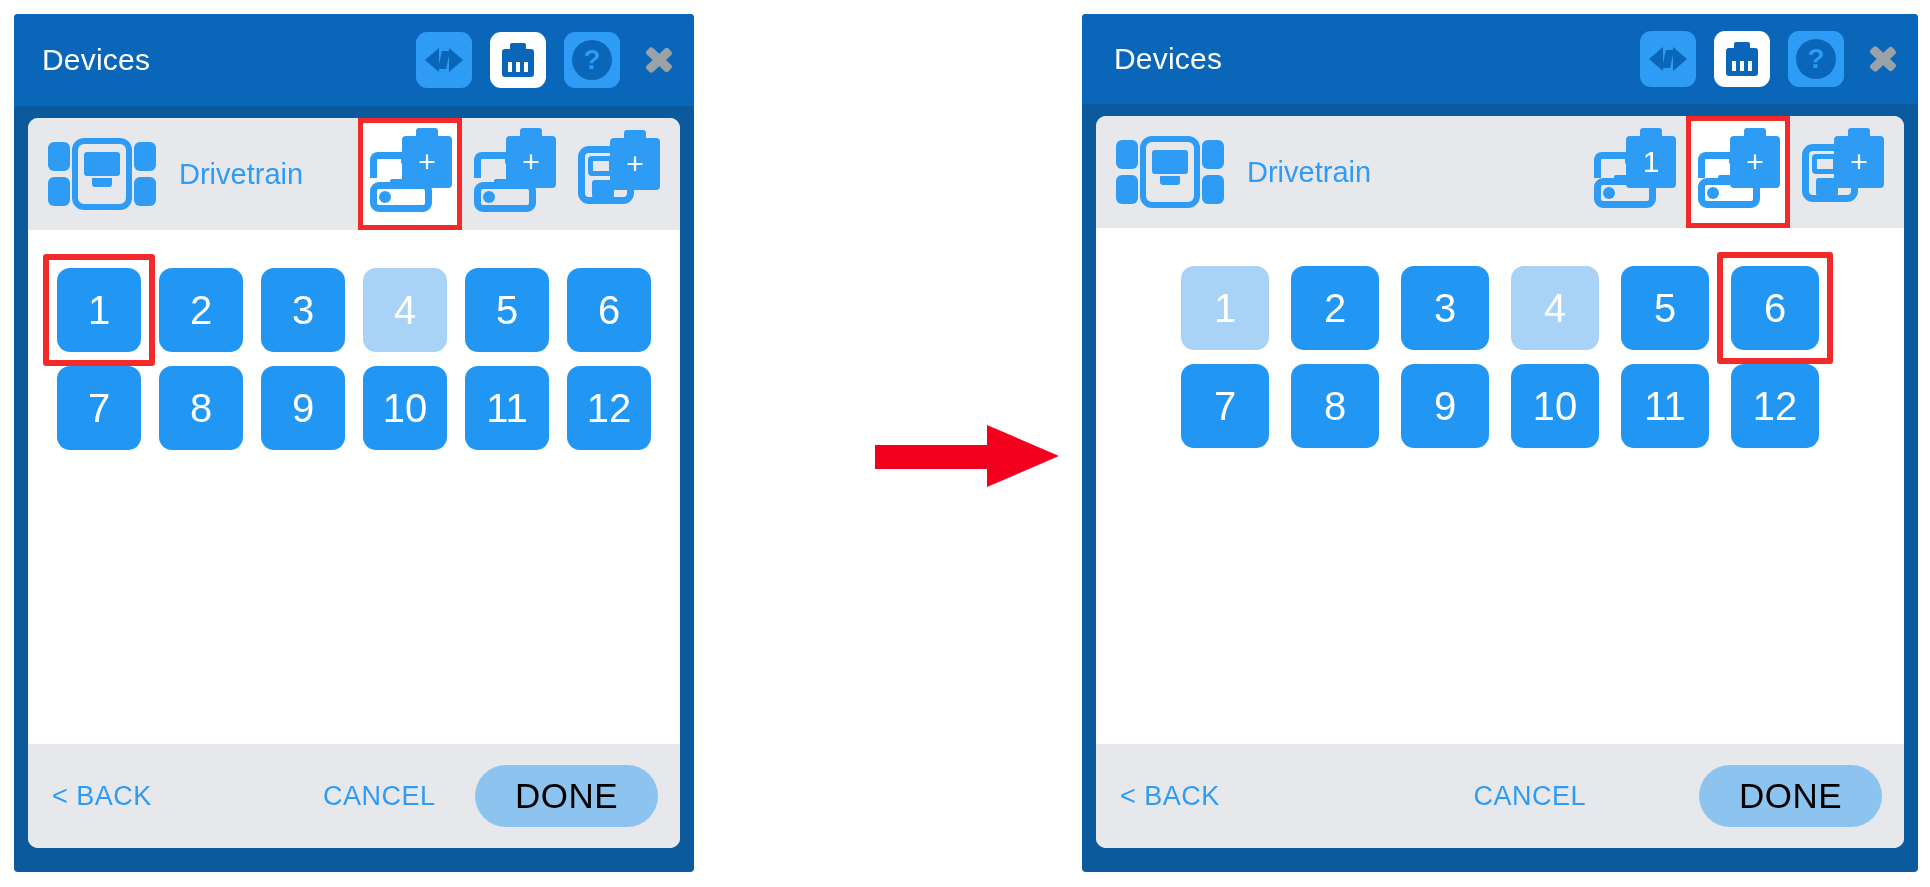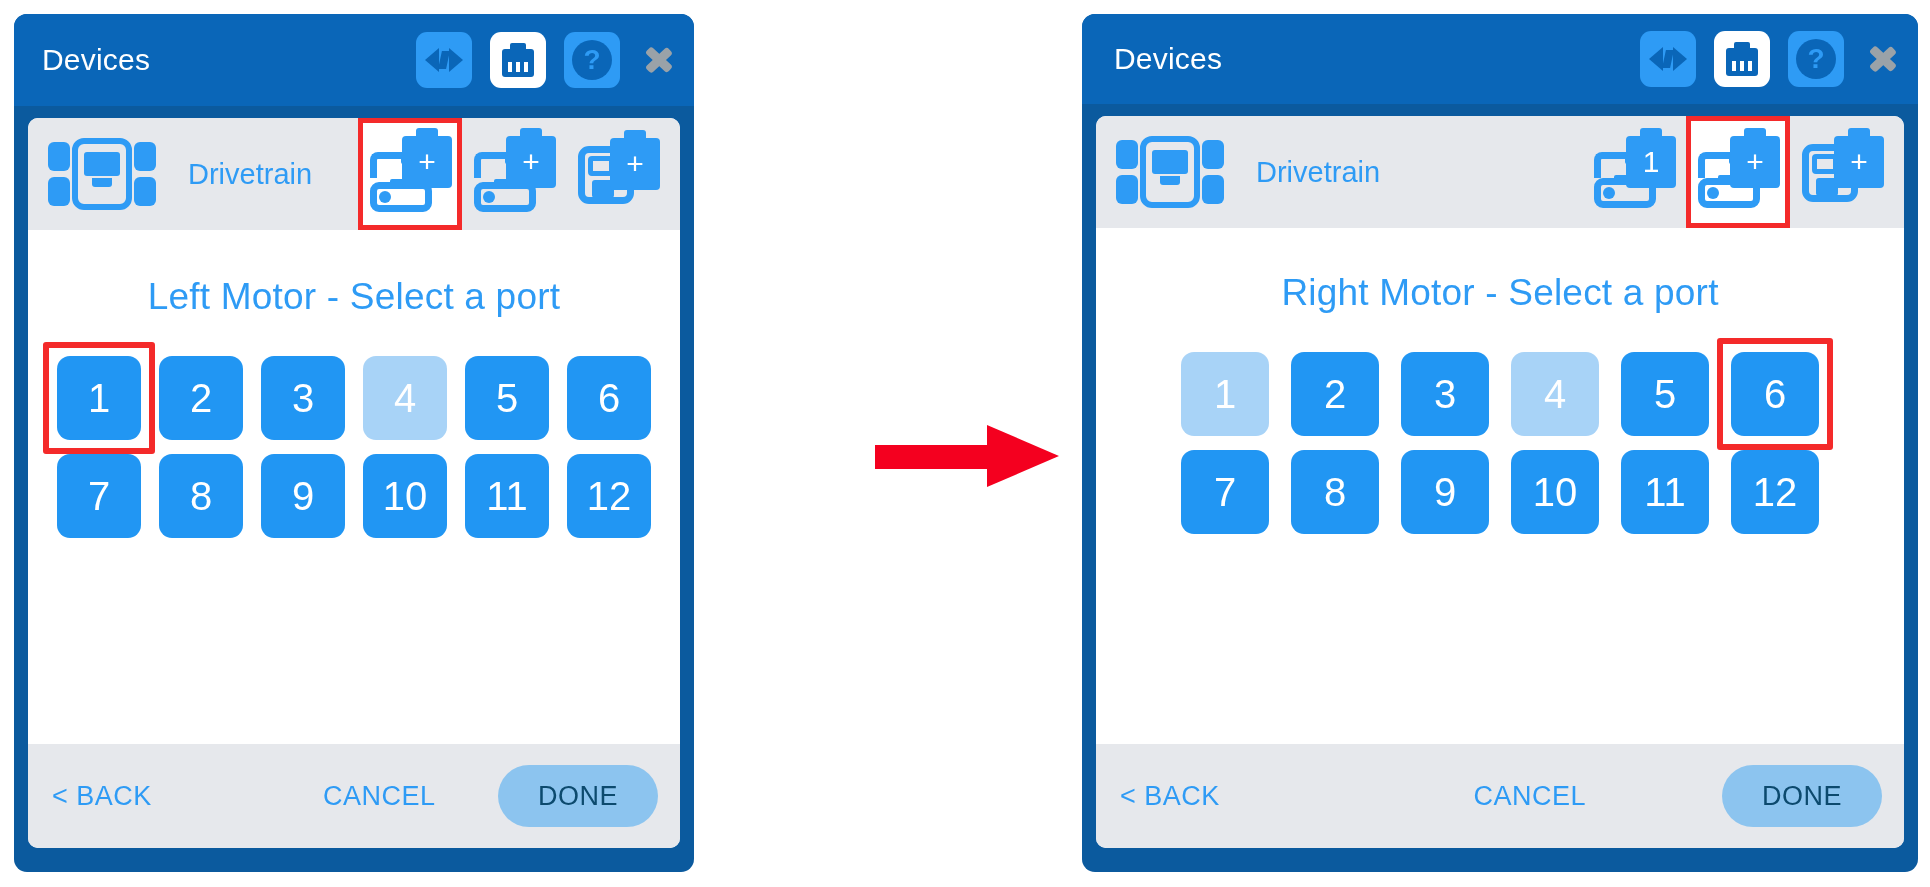--- a/index.html
+++ b/index.html
@@ -1,19 +1,19 @@
 <!DOCTYPE html>
 <html><head>
 <meta charset="utf-8">
 <style>
   html,body{margin:0;padding:0;background:#ffffff;}
   body{width:1930px;height:887px;position:relative;font-family:"Liberation Sans",sans-serif;overflow:hidden;}
 
   
-  .panel{position:absolute;top:14px;background:#0b5a9e;border-radius:13px;overflow:hidden;}
+  .panel{position:absolute;top:14px;background:#0b5a9e;border-radius:4px;overflow:hidden;}
   .panel.left{left:14px;width:680px;height:858px;}
   .panel.right{left:1082px;width:836px;height:858px;}
 
   .titlebar{position:relative;height:92px;background:#0a66b8;display:flex;align-items:center;}
   .panel.right .titlebar{height:90px;}
   .title-text{color:#ffffff;font-size:30px;letter-spacing:.2px;margin-left:28px;font-weight:400;}
   .panel.right .title-text{font-size:30px;margin-left:32px;}
   .titlebar-icons{position:absolute;right:16px;top:0;height:100%;display:flex;align-items:center;gap:18px;}
 
   .tb-btn{width:56px;height:56px;border-radius:11px;display:flex;align-items:center;justify-content:center;}
@@ -51,21 +51,21 @@
 
   .brain{margin-left:20px;width:108px;height:72px;position:relative;flex:0 0 auto;}
   .brain .sideL,.brain .sideR{position:absolute;top:4px;width:22px;height:64px;}
   .brain .sideL{left:0;} .brain .sideR{right:0;}
   .brain .sideL i,.brain .sideR i{position:absolute;left:0;width:22px;height:29px;background:#2e9bf5;border-radius:6px;}
   .brain .sideL i.a,.brain .sideR i.a{top:0;} .brain .sideL i.b,.brain .sideR i.b{bottom:0;}
   .brain .mid{position:absolute;left:24px;top:0;width:60px;height:72px;border:6px solid #2e9bf5;border-radius:12px;box-sizing:border-box;}
   .brain .screen{position:absolute;left:36px;top:14px;width:36px;height:24px;background:#2e9bf5;border-radius:3px;}
   .brain .foot{position:absolute;left:44px;top:40px;width:20px;height:9px;background:#2e9bf5;border-radius:0 0 3px 3px;}
 
-  .devname{color:#2e9bf5;font-size:29px;margin-left:32px;}
+  .devname{color:#2e9bf5;font-size:29px;margin-left:23px;}
   .panel.right .devname{font-size:29px;}
 
   .devicons{position:absolute;right:10px;top:0;height:100%;display:flex;align-items:center;}
   .dev-slot{width:104px;height:112px;display:flex;align-items:center;justify-content:center;position:relative;box-sizing:border-box;}
   .dev-slot.sel{background:#ffffff;border:5px solid #f42a2a;}
 
   .motor-ico{position:relative;width:84px;height:72px;}
   .motor-ico .cable{position:absolute;left:2px;top:16px;width:34px;height:26px;border:7px solid #2e9bf5;border-right:none;border-bottom:none;border-radius:8px 0 0 0;box-sizing:border-box;}
   .motor-ico .plug{position:absolute;left:33px;top:16px;width:20px;height:12px;background:#2e9bf5;border-radius:2px;}
   .motor-ico .mbody{position:absolute;left:2px;bottom:0;width:62px;height:30px;border:7px solid #2e9bf5;border-radius:9px;box-sizing:border-box;}
@@ -93,21 +93,21 @@
   .panel.right .port{width:88px;height:84px;}
   .port.dim{background:#a8d3f7;color:#ffffff;}
   .portwrap{position:relative;display:flex;align-items:center;justify-content:center;}
   .portwrap.hl:before{content:"";position:absolute;left:-14px;top:-14px;right:-14px;bottom:-14px;border:6px solid #f42a2a;border-radius:3px;pointer-events:none;}
 
   
   .footer{height:104px;background:#e6e8ec;display:flex;align-items:center;position:relative;}
   .back{color:#2e9bf5;font-size:27px;margin-left:24px;letter-spacing:.5px;}
   .cancel{color:#2e9bf5;font-size:27px;position:absolute;left:50%;transform:translateX(-56%);letter-spacing:.5px;margin-left:32px;}
   .panel.right .cancel{transform:translateX(-52%);}
-  .done{position:absolute;right:22px;background:#8cc4ef;color:#0c4a6e;font-size:27px;padding:0 40px;height:62px;border-radius:31px;display:flex;align-items:center;letter-spacing:.5px;}
+  .done{position:absolute;right:22px;background:#8cc4ef;color:#000000;font-size:35px;padding:0 40px;height:62px;border-radius:31px;display:flex;align-items:center;letter-spacing:.5px;}
 
   
   .arrow{position:absolute;left:875px;top:425px;width:185px;height:62px;}
   .arrow .shaft{position:absolute;left:0;top:20px;width:120px;height:24px;background:#f4001f;}
   .arrow .head{position:absolute;left:112px;top:0;width:0;height:0;border-top:31px solid transparent;border-bottom:31px solid transparent;border-left:72px solid #f4001f;}
 </style>
 </head>
 <body>
 
 <div class="panel left">
@@ -183,21 +183,20 @@
             <div class="sbody"></div>
               <div class="slens"></div>
               <div class="sfoot"></div>
             <div class="badge">+</div>
           </div>
         </div>
       </div>
     </div>
 
     <div class="cardbody">
-      <div class="prompt">Left Motor - Select a port</div>
       <div class="grid">
           <div class="portwrap hl">
             <div class="port">1</div>
           </div>
           <div class="portwrap">
             <div class="port">2</div>
           </div>
           <div class="portwrap">
             <div class="port">3</div>
           </div>
@@ -317,21 +316,20 @@
             <div class="sbody"></div>
               <div class="slens"></div>
               <div class="sfoot"></div>
             <div class="badge">+</div>
           </div>
         </div>
       </div>
     </div>
 
     <div class="cardbody">
-      <div class="prompt">Right Motor - Select a port</div>
       <div class="grid">
           <div class="portwrap">
             <div class="port dim">1</div>
           </div>
           <div class="portwrap">
             <div class="port">2</div>
           </div>
           <div class="portwrap">
             <div class="port">3</div>
           </div>

